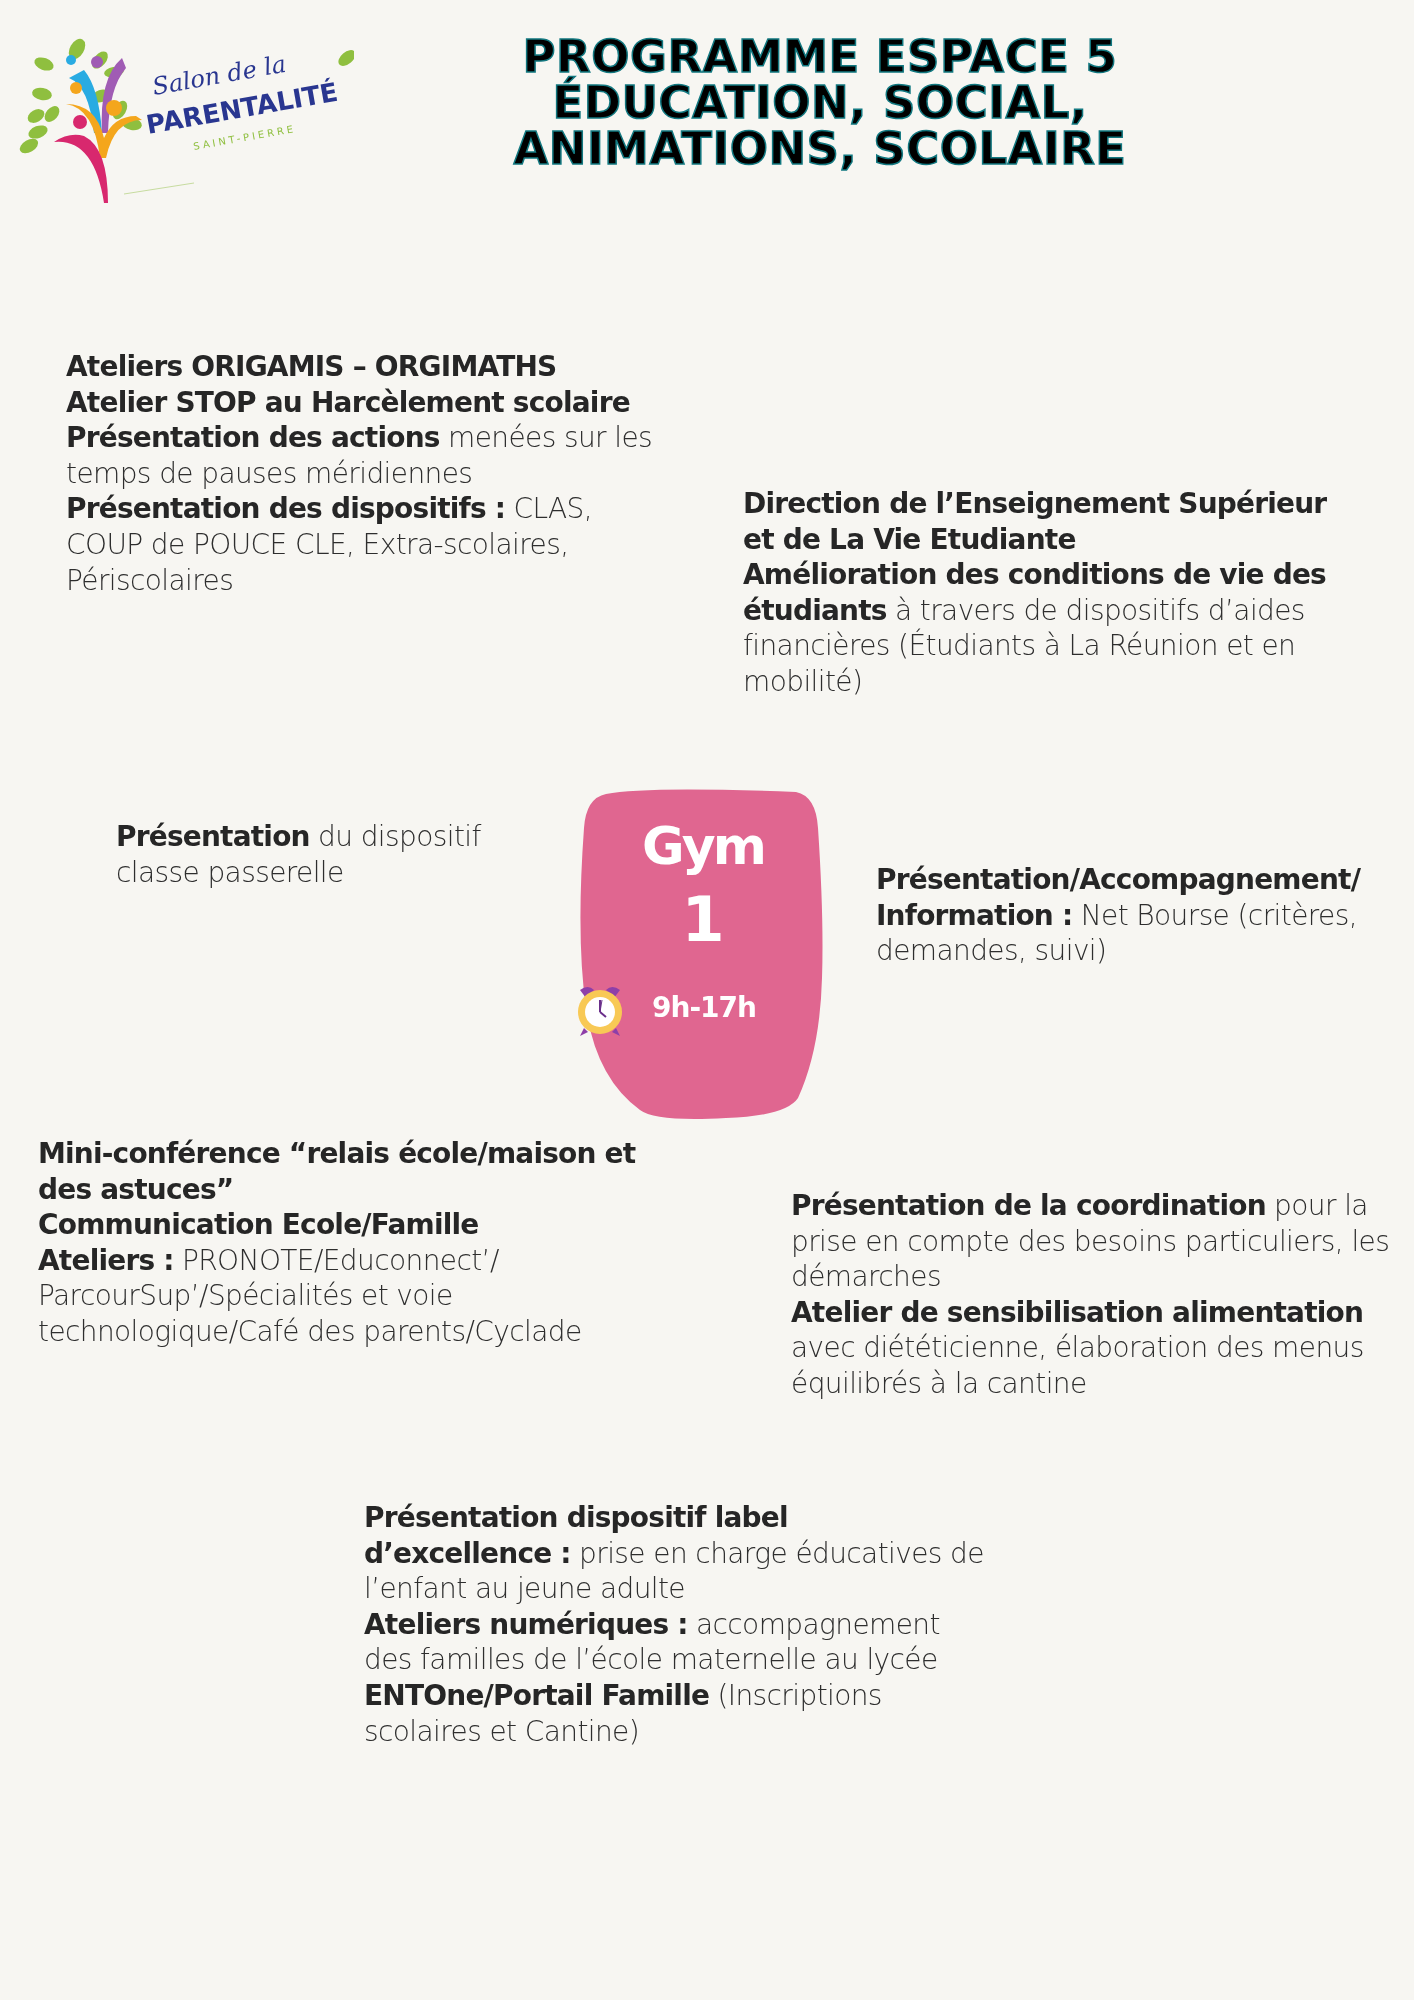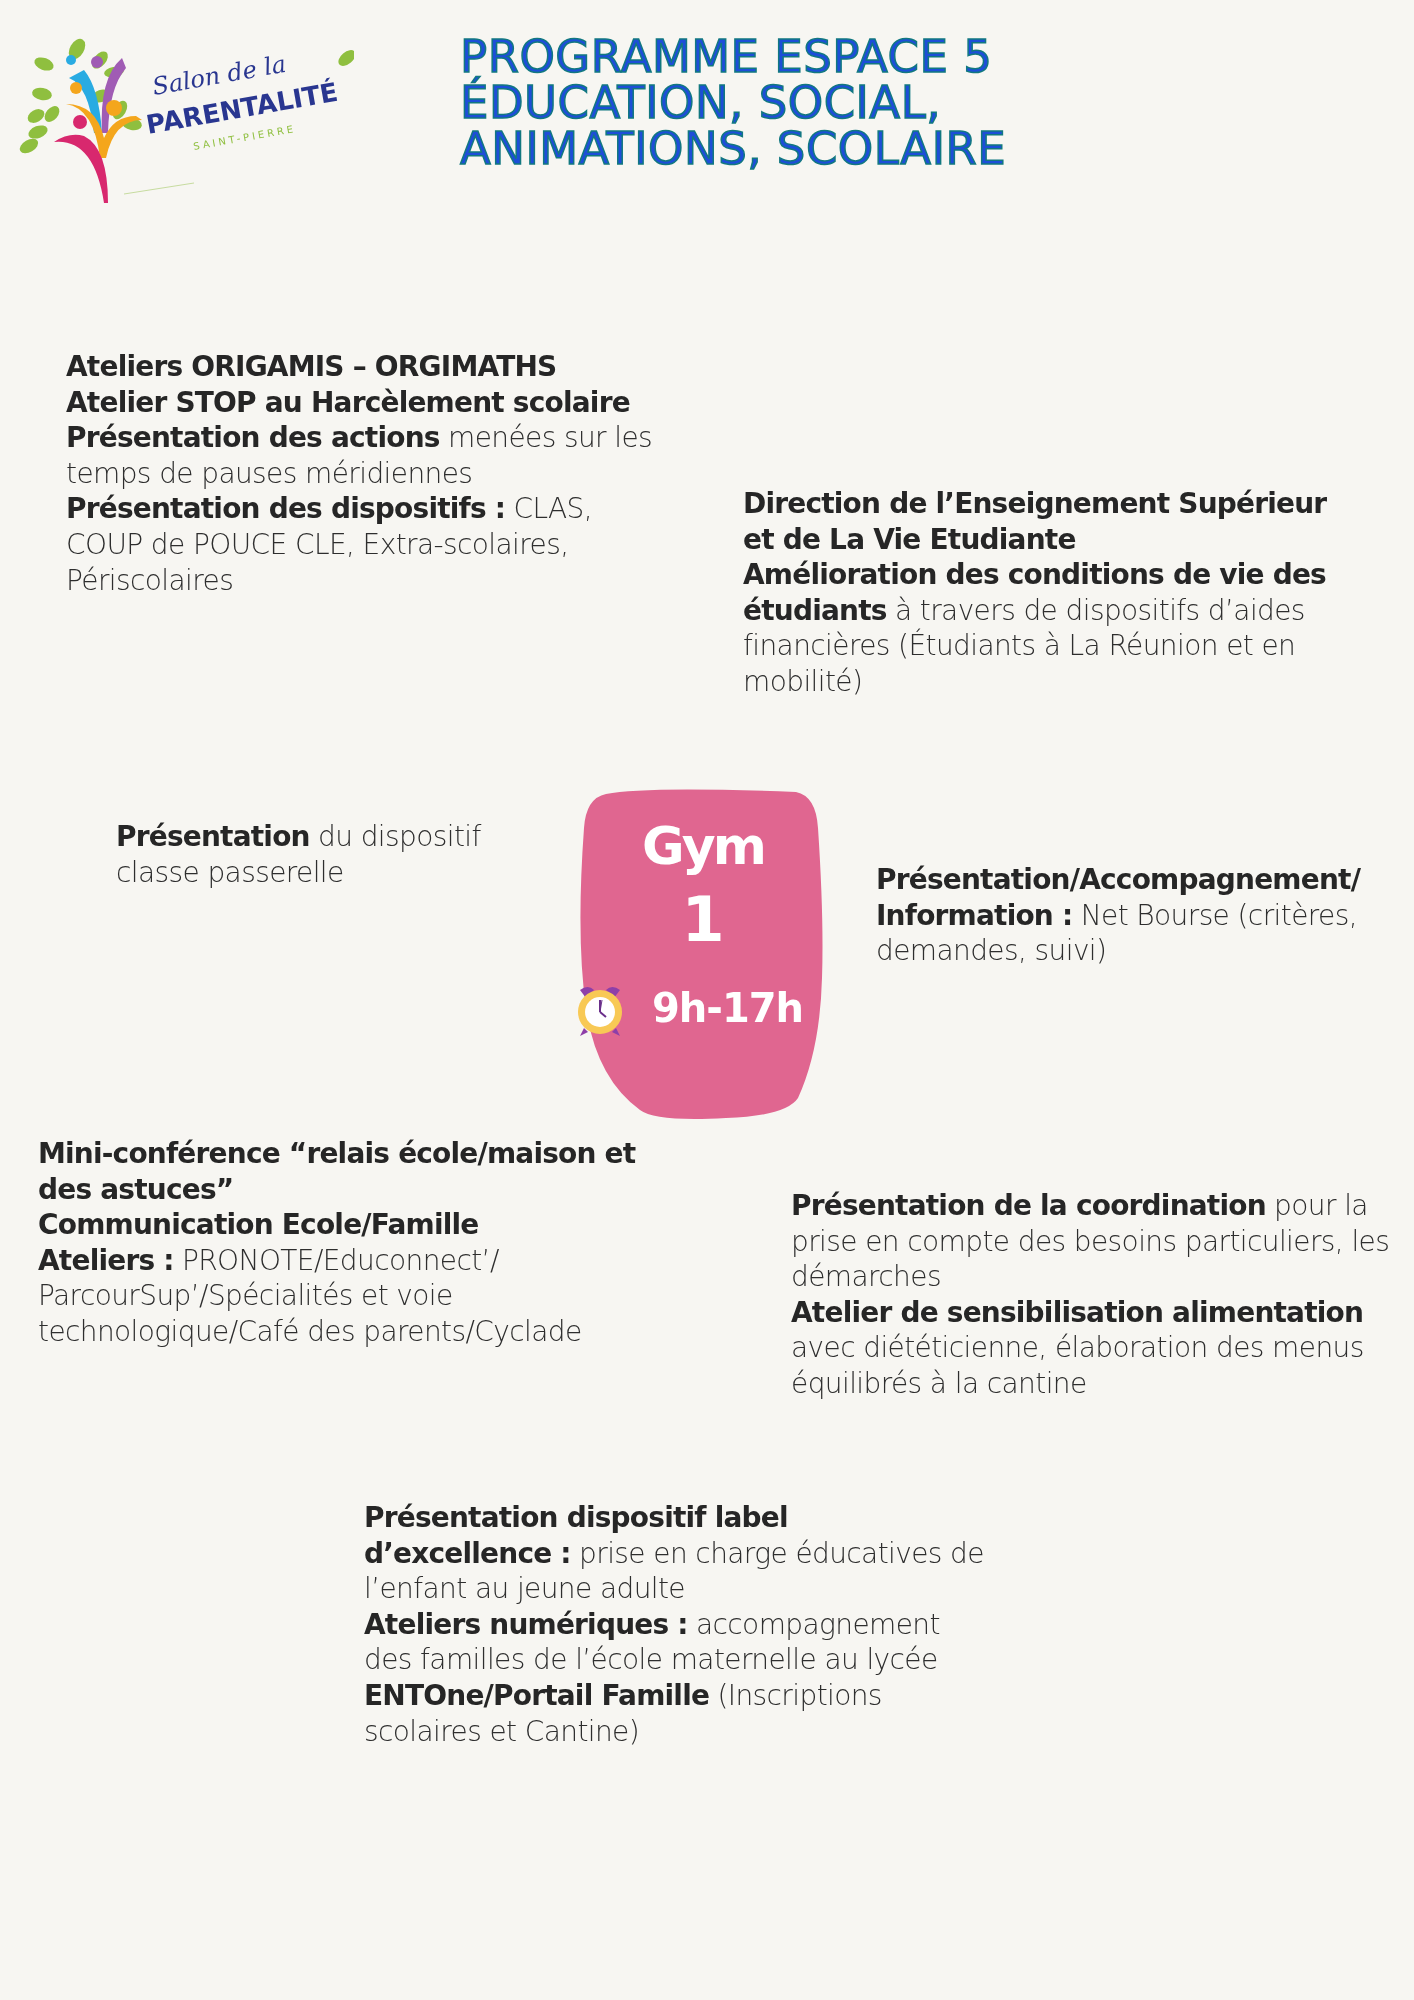--- a/index.html
+++ b/index.html
@@ -7,24 +7,24 @@
       width: 1414px; height: 2000px;
       background: #f7f6f2;
       position: relative;
       overflow: hidden;
       font-family: "DejaVu Sans", "Liberation Sans", sans-serif;
       color: #2b2b2b;
     }
     .logo { position: absolute; left: 14px; top: 38px; width: 340px; height: 175px; }
     .title {
       position: absolute; left: 460px; top: 34px; width: 720px;
-      text-align: left;
+      text-align: center;
       font-family: "DejaVu Sans", sans-serif;
-      font-weight: 400; font-size: 45px; line-height: 46px;
-      color: #1d4ed8; letter-spacing: 0.5px;
+      font-weight: 700; font-size: 45px; line-height: 46px;
+      color: #000000; letter-spacing: 0.5px;
       -webkit-text-stroke: 1.5px #127880;
     }
     .title div { white-space: nowrap; }
     .block {
       position: absolute;
       font-size: 28px; line-height: 35.6px;
       font-weight: 300; color: #2e2e2e;
       letter-spacing: -0.6px;
     }
     .block b { font-weight: 700; color: #262626; letter-spacing: -0.8px; }
@@ -46,21 +46,21 @@
       text-align: center; color: #ffffff; font-weight: 700;
       font-size: 52px; line-height: 72px; letter-spacing: -3px;
     }
     .gym-num {
       position: absolute; left: 0; width: 254px; top: 96px;
       text-align: center; color: #ffffff; font-weight: 700;
       font-size: 62px; line-height: 72px;
     }
     .gym-hours {
       position: absolute; left: 76px; top: 200px;
-      color: #ffffff; font-weight: 700; font-size: 40px; line-height: 40px;
+      color: #ffffff; font-weight: 700; font-size: 28px; line-height: 40px;
       letter-spacing: -1px;
     }
     .clock { position: absolute; left: 0px; top: 196px; width: 48px; height: 54px; }
   </style>
 </head>
 <body>
 
 <div class="logo">
   <svg width="340" height="175" viewBox="0 0 340 175">
 

